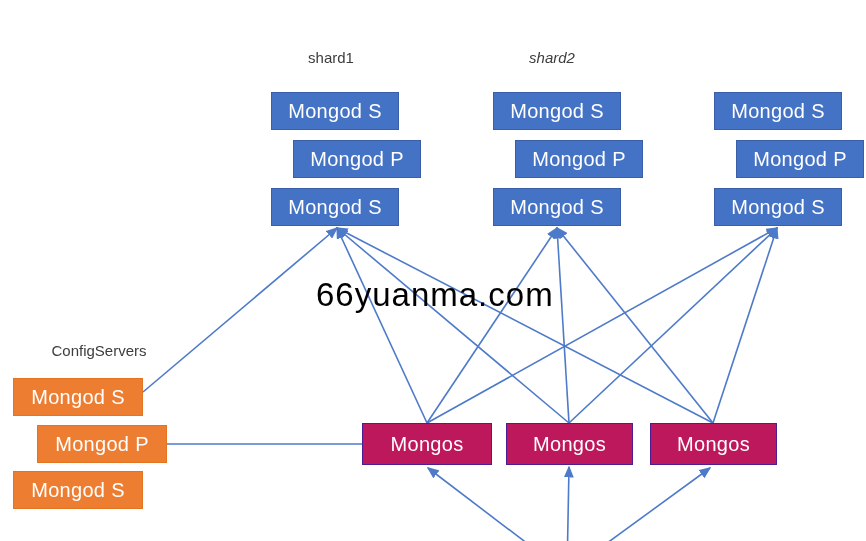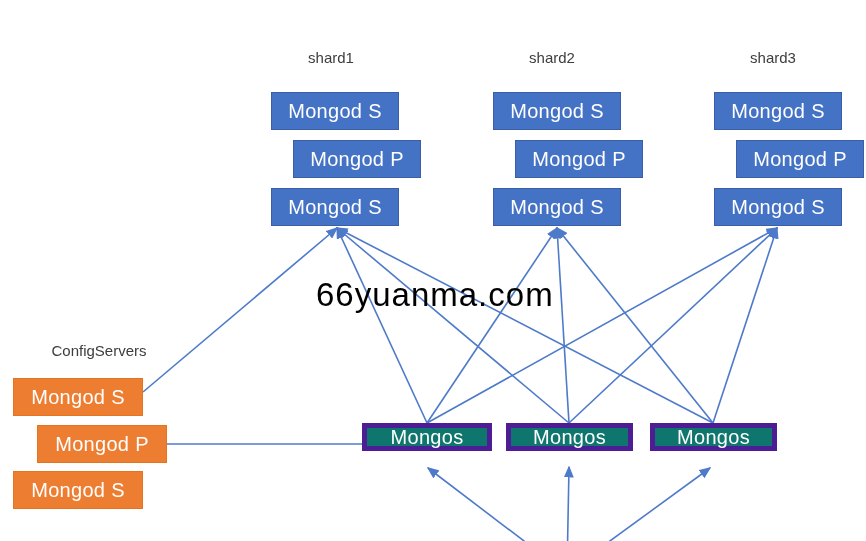--- a/index.html
+++ b/index.html
@@ -41,23 +41,23 @@
     border: 1px solid #3a5fa8;
   }
   .node.orange {
     width: 130px;
     height: 38px;
     background: #ed7d31;
     border: 1px solid #e5741f;
   }
   .node.green {
     width: 130px;
-    height: 28px;
-    background: #0f766e;
-    border: 5px solid #4c1d95;
+    height: 42px;
+    background: #be185d;
+    border: 1px solid #4c1d95;
   }
   .group-label {
     position: absolute;
     font-size: 15px;
     color: #3d3d3d;
     text-align: center;
     width: 120px;
     white-space: nowrap;
   }
   .watermark {
@@ -94,22 +94,21 @@
       <line x1="713" y1="395" x2="777" y2="200" marker-end="url(#arrow)"></line>
       <line x1="143" y1="364" x2="337" y2="200" marker-end="url(#arrow)"></line>
       <line x1="166" y1="416" x2="362" y2="416"></line>
       <line x1="566" y1="545" x2="428" y2="440" marker-end="url(#arrow)"></line>
       <line x1="567" y1="545" x2="569" y2="439" marker-end="url(#arrow)"></line>
       <line x1="566" y1="545" x2="710" y2="440" marker-end="url(#arrow)"></line>
     </g>
   </svg>
 
   <div class="group-label" style="left:271px; top:21px;">shard1</div>
-  <div class="group-label" style="left:492px; top:21px;">shard2</div>
-  <div class="group-label" style="left:713px; top:21px;">shard3</div>
+  <div class="group-label" style="left:492px; top:21px;font-style:italic;">shard2</div>
 
   <div class="node blue" style="left:271px; top:64px;">Mongod S</div>
   <div class="node blue" style="left:293px; top:112px;">Mongod P</div>
   <div class="node blue" style="left:271px; top:160px;">Mongod S</div>
 
   <div class="node blue" style="left:493px; top:64px;">Mongod S</div>
   <div class="node blue" style="left:515px; top:112px;">Mongod P</div>
   <div class="node blue" style="left:493px; top:160px;">Mongod S</div>
 
   <div class="node blue" style="left:714px; top:64px;">Mongod S</div>

